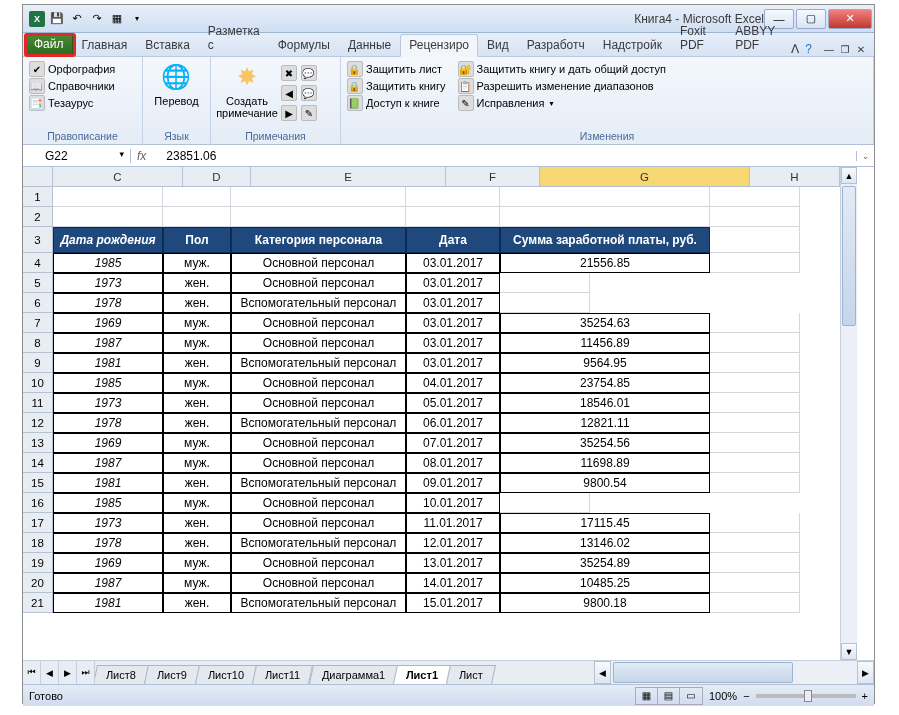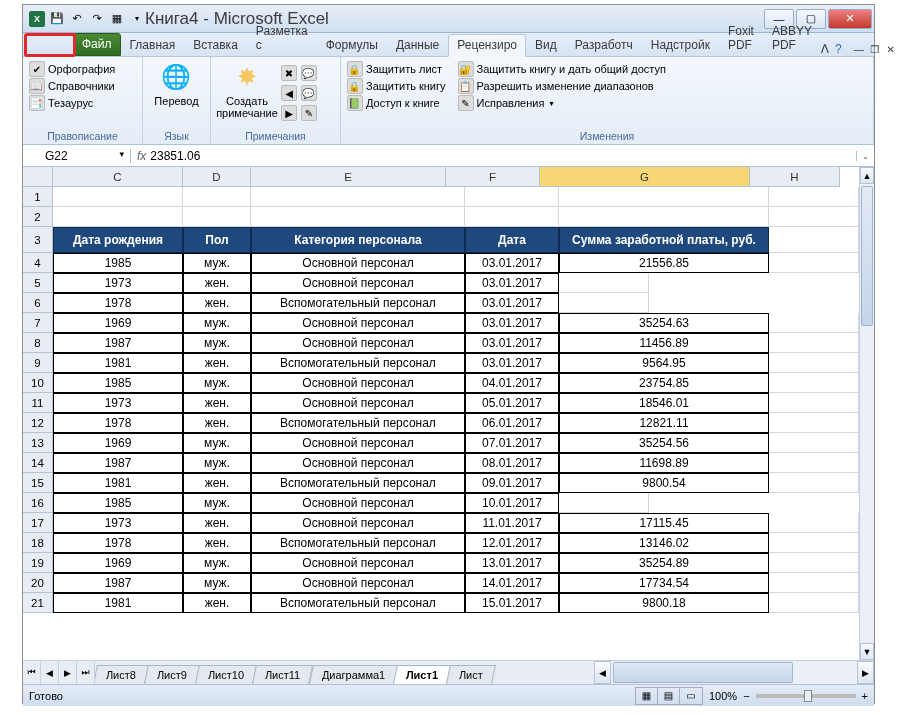--- a/index.html
+++ b/index.html
@@ -6,29 +6,29 @@
 body { background: #fff; width: 899px; height: 715px; overflow: hidden; position: relative; }
 
 
 .outer-frame { position:absolute; left:22px; top:4px; width:853px; height:700px; border:1px solid #8e8e8e; background:#fff; }
 
 
 .titlebar { height:28px; background: linear-gradient(#e8eef7,#cfdff3); border-bottom:1px solid #9db4ce; display:flex; align-items:center; }
 .qat { display:flex; align-items:center; gap:4px; padding-left:6px; }
 .qat-icon { width:16px; height:16px; display:flex; align-items:center; justify-content:center; font-size:11px; }
 .excel-mini { width:16px; height:16px; background:#217346; border-radius:2px; color:#fff; font-size:9px; font-weight:bold; display:flex; align-items:center; justify-content:center;}
-.title-text { flex:1; text-align:left; font-size:17px; color:#3b3b3b; }
+.title-text { flex:1; text-align:right; font-size:12px; color:#3b3b3b; }
 .win-controls { display:flex; }
 .win-btn { width:30px; height:20px; border:1px solid #99aacc; background:linear-gradient(#f5f9fe,#d9e5f4); display:flex; align-items:center; justify-content:center; font-size:11px; margin-right:2px; border-radius:2px; }
 .win-btn.close { background:linear-gradient(#f08080,#c0392b); color:#fff; width:44px; }
 
 
 .ribbon-tabs { height:24px; background:linear-gradient(#e6eef9,#d7e3f3); display:flex; align-items:flex-end; padding-left:2px; gap:0; border-bottom:1px solid #b8c9df; font-size:12px; }
 .tab { padding:3px 8px 4px; color:#3a3a3a; border:1px solid transparent; border-bottom:none; position:relative; cursor:pointer; }
-.tab.file { background:linear-gradient(#4a8a35,#2d6b1f); color:#fff; border-radius:3px 3px 0 0; border:1px solid #2a5a1a;margin-left:48px; }
+.tab.file { background:linear-gradient(#4a8a35,#2d6b1f); color:#fff; border-radius:3px 3px 0 0; border:1px solid #2a5a1a; }
 .tab.active { background:#f2f6fb; border-color:#b8c9df; border-bottom:1px solid #f2f6fb; margin-bottom:-1px; border-radius:3px 3px 0 0; }
 .help-icons { margin-left:auto; display:flex; gap:6px; padding-right:6px; align-items:center; }
 .help-icons span { font-size:12px; color:#3a3a3a; }
 .mdi-controls { display:flex; gap:2px; margin-left:4px; }
 .mdi-controls span { width:14px; font-size:10px; text-align:center; }
 
 
 .ribbon-body { height:88px; background:linear-gradient(#f4f8fd,#e4ecf6); border-bottom:1px solid #b0c0d6; display:flex; }
 .rgroup { border-right:1px solid #c5d3e6; display:flex; flex-direction:column; }
 .rgroup-content { flex:1; display:flex; align-items:flex-start; padding:4px 6px; gap:4px; }
@@ -36,40 +36,40 @@
 .ritem-v { display:flex; flex-direction:column; gap:1px; font-size:11px; }
 .ritem-v .line { display:flex; align-items:center; gap:3px; cursor:pointer; }
 .big-btn { display:flex; flex-direction:column; align-items:center; justify-content:center; width:60px; font-size:11px; text-align:center; cursor:pointer; gap:2px; }
 .big-icon { width:32px; height:32px; display:flex; align-items:center; justify-content:center; font-size:24px; }
 .mini-icon { width:16px; height:16px; background:#ddd; border:1px solid #bbb; border-radius:2px; display:inline-flex; align-items:center; justify-content:center; font-size:10px; }
 
 
 .formula-bar { display:flex; align-items:center; height:22px; border-bottom:1px solid #b0c0d6; font-size:12px; }
 .name-box { width:108px; border-right:1px solid #b0c0d6; padding-left:22px; display:flex; gap:6px; position:relative; }
 .name-box::after { content:"▾"; position:absolute; right:6px; font-size:9px; }
-.fx-area { display:flex; align-items:flex-start; flex:1; gap:4px; padding-left:6px; }
+.fx-area { display:flex; align-items:flex-start; flex:1; gap:20px; padding-left:6px; }
 .fx-label { font-style:italic; color:#666; }
 .formula-input { flex:1; border:none; outline:none; font-size:12px; }
 .fb-expand { width:18px; border-left:1px solid #b0c0d6; text-align:center; font-size:9px; color:#666; }
 
 
 .grid-wrap { position:relative; height:493px; display:flex; }
 .corner { width:30px; height:20px; background:#e8edf3; border-right:1px solid #b6c2d1; border-bottom:1px solid #b6c2d1; }
 .col-headers { display:flex; height:20px; }
 .ch { background:#e8edf3; border-right:1px solid #b6c2d1; border-bottom:1px solid #b6c2d1; font-size:11.5px; text-align:center; display:flex; align-items:center; justify-content:center; color:#333; }
 .ch.sel { background:#f7d674; }
 .row-headers { display:flex; flex-direction:column; }
 .rh { width:30px; height:20px; background:#e8edf3; border-right:1px solid #b6c2d1; border-bottom:1px solid #b6c2d1; font-size:11.5px; display:flex; align-items:center; justify-content:center; }
 .rh3 { height:26px; }
 
 .cells { position:relative; }
 .row { display:flex; height:20px; }
 .row.hr { height:26px; }
 .cell { border-right:1px solid #d4d8de; border-bottom:1px solid #d4d8de; font-size:12px; display:flex; align-items:center; padding:0 4px; background:#fff; }
-.c-c { width:130px; } .c-d { width:68px; } .c-e { width:214px; } .c-f { width:94px; } .c-g { width:210px; } .c-h { width:90px; }
+.c-c { width:110px;font-style:italic; } .c-d { width:68px; } .c-e { width:175px; } .c-f { width:94px; } .c-g { width:210px; } .c-h { width:90px; }
 .hdr-cell { background:#1f497d; color:#fff; font-weight:bold; border:1px solid #0d2a50; justify-content:center; }
 .data-cell { border:1px solid #000; justify-content:center; }
 
 
 .vscroll { width:17px; background:#e8edf3; border-left:1px solid #c5d0de; display:flex; flex-direction:column; }
 .vscroll .arrow { height:17px; background:linear-gradient(#f8fafd,#dde6f2); border:1px solid #b6c2d1; font-size:9px; display:flex; align-items:center; justify-content:center; }
 .vscroll .track { flex:1; background:#ecf0f6; position:relative; }
 .vscroll .thumb { position:absolute; left:1px; right:1px; top:2px; height:140px; background:linear-gradient(#e2eaf4,#c5d5ea); border:1px solid #9cb4d2; border-radius:2px; }
 .hscroll-row { height:24px; display:flex; border-top:1px solid #c5d0de; background:#e8edf3; }
 .sheet-nav { display:flex; }
@@ -411,21 +411,21 @@
               <div class="cell data-cell c-e">Основной персонал</div>
               <div class="cell data-cell c-f">13.01.2017</div>
               <div class="cell data-cell c-g">35254.89</div>
               <div class="cell c-h"></div>
             </div>
             <div class="row">
               <div class="cell data-cell c-c">1987</div>
               <div class="cell data-cell c-d">муж.</div>
               <div class="cell data-cell c-e">Основной персонал</div>
               <div class="cell data-cell c-f">14.01.2017</div>
-              <div class="cell data-cell c-g">17734.54</div>
+              <div class="cell data-cell c-g">10485.25</div>
               <div class="cell c-h"></div>
             </div>
             <div class="row">
               <div class="cell data-cell c-c">1981</div>
               <div class="cell data-cell c-d">жен.</div>
               <div class="cell data-cell c-e">Вспомогательный персонал</div>
               <div class="cell data-cell c-f">15.01.2017</div>
               <div class="cell data-cell c-g">9800.18</div>
               <div class="cell c-h"></div>
             </div>

